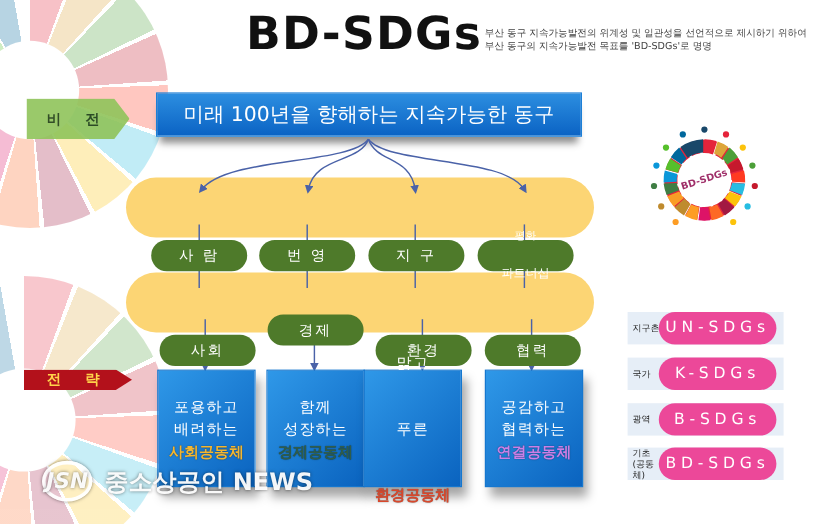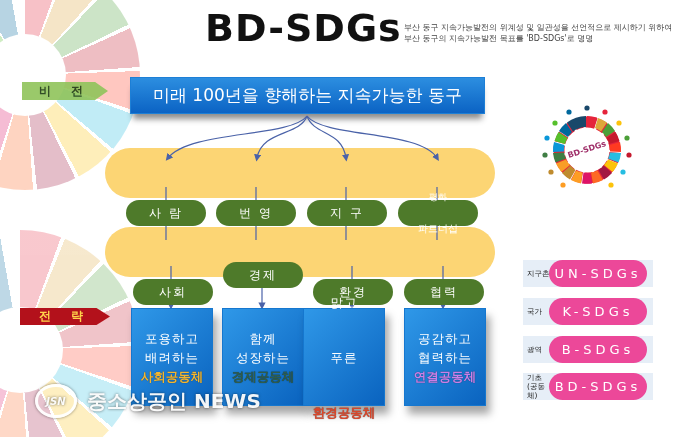--- a/index.html
+++ b/index.html
@@ -10,21 +10,21 @@
   .bg-wheel { position: absolute; left: -90px; top: -40px; width: 230px; height: 230px; border-radius: 50%; opacity: .28; }
   .bg-wheel2 { position: absolute; left: -100px; top: 230px; width: 240px; height: 240px; border-radius: 50%; opacity: .25; }
   .bg-wheel, .bg-wheel2 {
     background: conic-gradient(#e5243b 0 20deg,#fff 20deg 22deg,#dda63a 22deg 42deg,#fff 42deg 44deg,#4c9f38 44deg 64deg,#fff 64deg 66deg,#c5192d 66deg 86deg,#fff 86deg 88deg,#ff3a21 88deg 108deg,#fff 108deg 110deg,#26bde2 110deg 130deg,#fff 130deg 132deg,#fcc30b 132deg 152deg,#fff 152deg 154deg,#a21942 154deg 174deg,#fff 174deg 176deg,#fd6925 176deg 196deg,#fff 196deg 198deg,#dd1367 198deg 218deg,#fff 218deg 220deg,#fd9d24 220deg 240deg,#fff 240deg 242deg,#bf8b2e 242deg 262deg,#fff 262deg 264deg,#3f7e44 264deg 284deg,#fff 284deg 286deg,#0a97d9 286deg 306deg,#fff 306deg 308deg,#56c02b 308deg 328deg,#fff 328deg 330deg,#00689d 330deg 350deg,#fff 350deg 360deg);
   }
   .bg-wheel::after, .bg-wheel2::after { content:""; position:absolute; left:32%; top:32%; width:36%; height:36%; border-radius:50%; background:#fff; }
 
   .title { position: absolute; left: 205px; top: 6px; font-family: "DejaVu Sans", sans-serif; font-weight: bold; font-size: 38px; color: #111; letter-spacing: 1px; }
   .subtitle { position: absolute; left: 404px; top: 22px; font-size: 8px; line-height: 11px; color: #444; }
 
-  .tag { position: absolute; height: 18px; display: flex; align-items: center; justify-content: center; font-weight: bold; font-size: 12px; letter-spacing: 8px; clip-path: polygon(0 0, 85% 0, 100% 50%, 85% 100%, 0 100%); }
+  .tag { position: absolute; height: 34px; display: flex; align-items: center; justify-content: center; font-weight: bold; font-size: 12px; letter-spacing: 8px; clip-path: polygon(0 0, 85% 0, 100% 50%, 85% 100%, 0 100%); }
   .tag-vision { left: 22px; top: 82px; width: 86px; background: #8fc45a; color: #1c3a10; opacity: .9; }
   .tag-strategy { left: 20px; top: 308px; width: 90px; height: 17px; background: #b3111b; color: #ffd34a; }
 
   .vision-box { position: absolute; left: 130px; top: 77px; width: 355px; height: 37px; background: linear-gradient(#2c8ee0, #0b63c4); color: #fff; font-size: 17px; display: flex; align-items: center; justify-content: center; box-shadow: 0 8px 6px -3px rgba(0,0,0,.45); border: 1px solid #1d7fd6; }
 
   .band { position: absolute; left: 105px; width: 390px; height: 50px; border-radius: 25px; background: #fcd574; }
   .band1 { top: 148px; }
   .band2 { top: 227px; }
 
   .pill { position: absolute; width: 80px; height: 26px; border-radius: 13px; background: #4e7a2a; color: #fff; font-size: 12px; display: flex; align-items: center; justify-content: center; text-align: center; line-height: 11px; letter-spacing: 2px; margin-top: 40px; }
@@ -35,21 +35,21 @@
   .strategy-box { position: absolute; top: 308px; width: 82px; height: 98px; background: linear-gradient(135deg, #2f98e8, #0a63bf); border: 1px solid #1577cf; box-shadow: 4px 8px 8px rgba(0,0,0,.35); color: #fff; display: flex; flex-direction: column; align-items: center; justify-content: center; font-size: 12.5px; line-height: 19px; text-align: center; letter-spacing: 1px; }
   .strategy-box .hl { font-weight: bold; letter-spacing: 0; font-size: 12.5px; text-shadow: 0 0 1px rgba(0,0,0,.6); }
 
   .logo-wheel { position: absolute; left: 537px; top: 103px; width: 100px; height: 94px; }
 
   .level-row { position: absolute; left: 523px; width: 130px; height: 27px; display: flex; align-items: center; background: #e6eef7; }
   .level-label { width: 28px; font-size: 7.5px; line-height: 9px; color: #222; padding-left: 4px; }
   .level-pill { position: absolute; left: 26px; width: 98px; height: 27px; border-radius: 14px; background: #ec4899; color: #fff; font-size: 13px; letter-spacing: 4px; display: flex; align-items: center; justify-content: center; }
 
   .watermark { position: absolute; left: 35px; top: 384px; display: flex; align-items: center; color: rgba(255,255,255,.95); text-shadow: 0 0 3px rgba(0,0,0,.55); font-weight: bold; font-size: 20px; }
-  .wm-logo { width: 42px; height: 34px; border-radius: 50%; border: 3px solid rgba(255,255,255,.95); box-shadow: 0 0 3px rgba(0,0,0,.5); display: flex; align-items: center; justify-content: center; font-size: 10px; font-style: italic; margin-right: 10px; }
+  .wm-logo { width: 42px; height: 34px; border-radius: 50%; border: 3px solid rgba(255,255,255,.95); box-shadow: 0 0 3px rgba(0,0,0,.5); display: flex; align-items: center; justify-content: center; font-size: 18px; font-style: italic; margin-right: 10px; }
 </style>
 </head>
 <body>
 
 <div class="bg-wheel"></div>
 <div class="bg-wheel2"></div>
 
 <div class="title">BD-SDGs</div>
 <div class="subtitle">
   <div>부산 동구 지속가능발전의 위계성 및 일관성을 선언적으로 제시하기 위하여</div>

